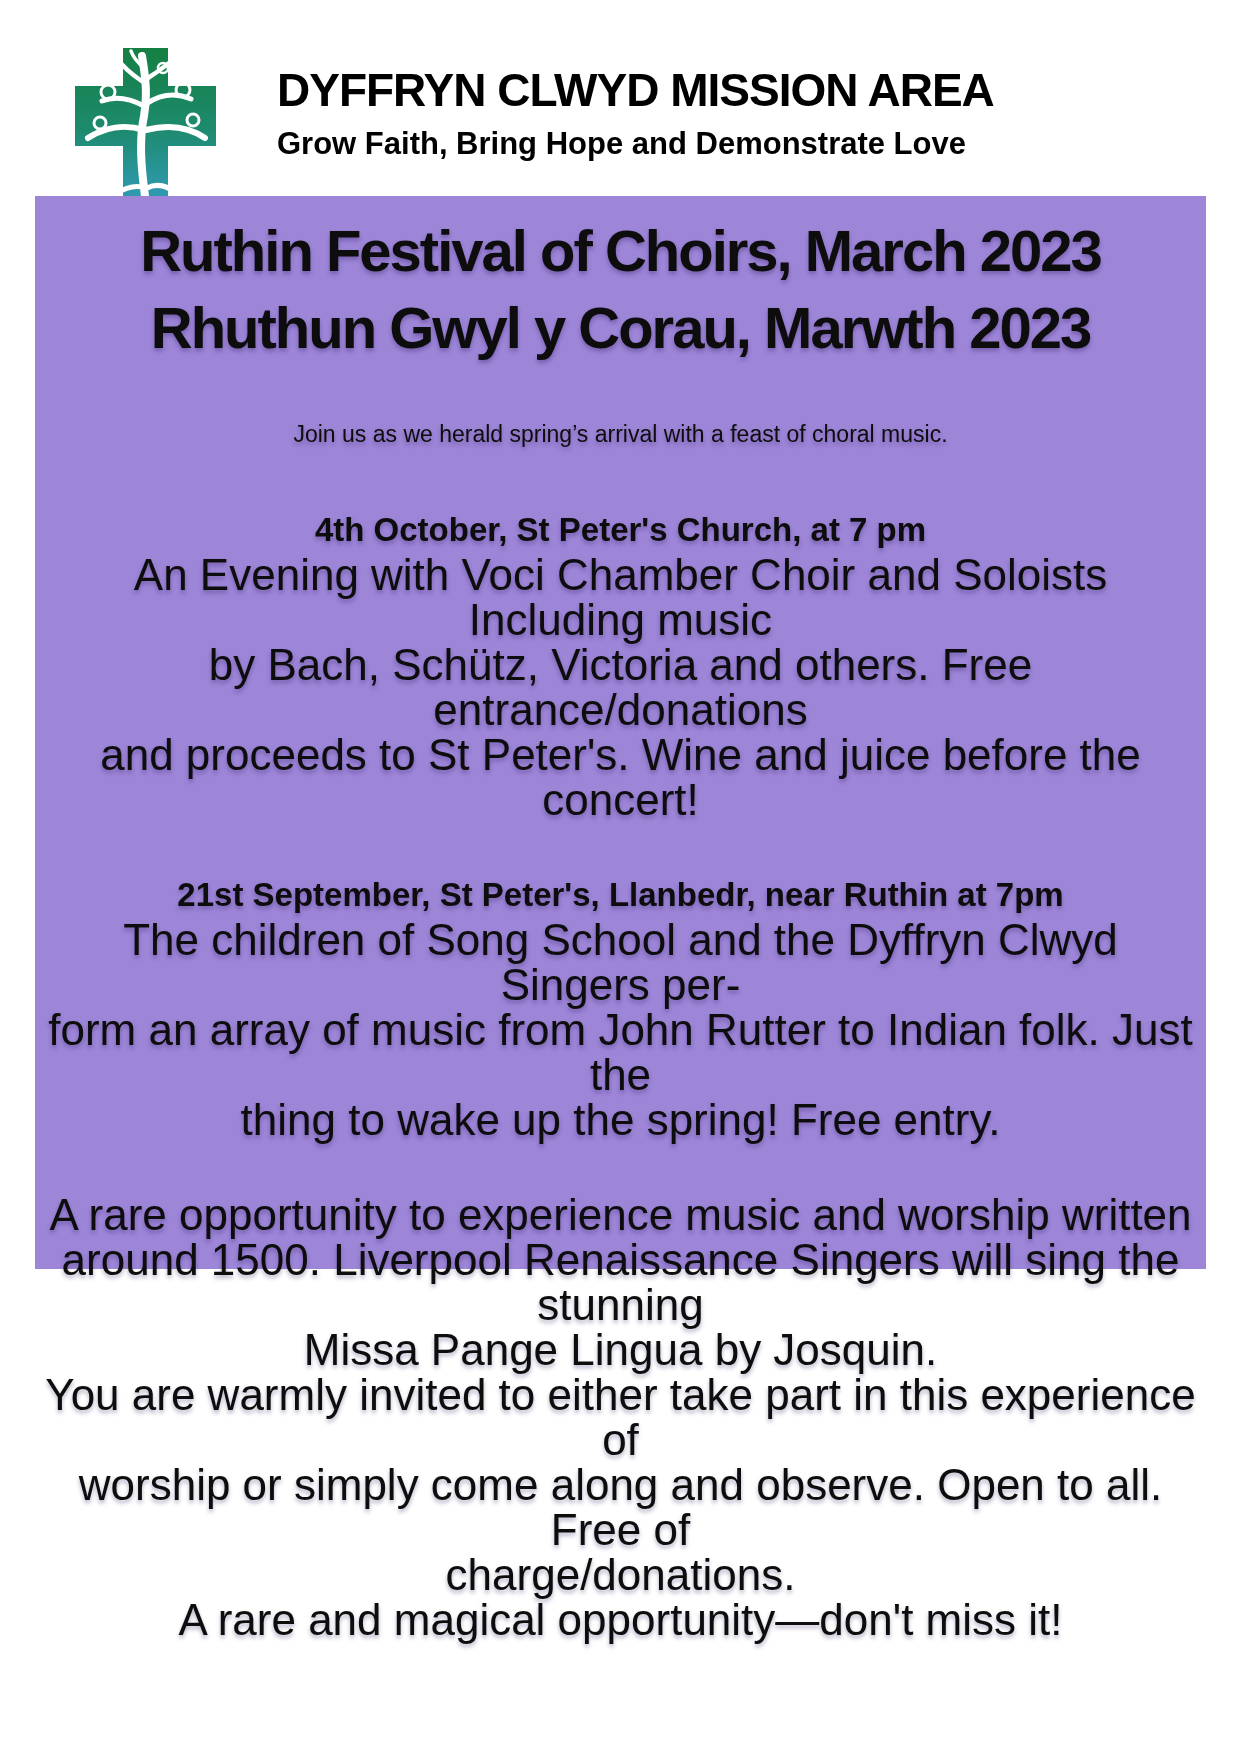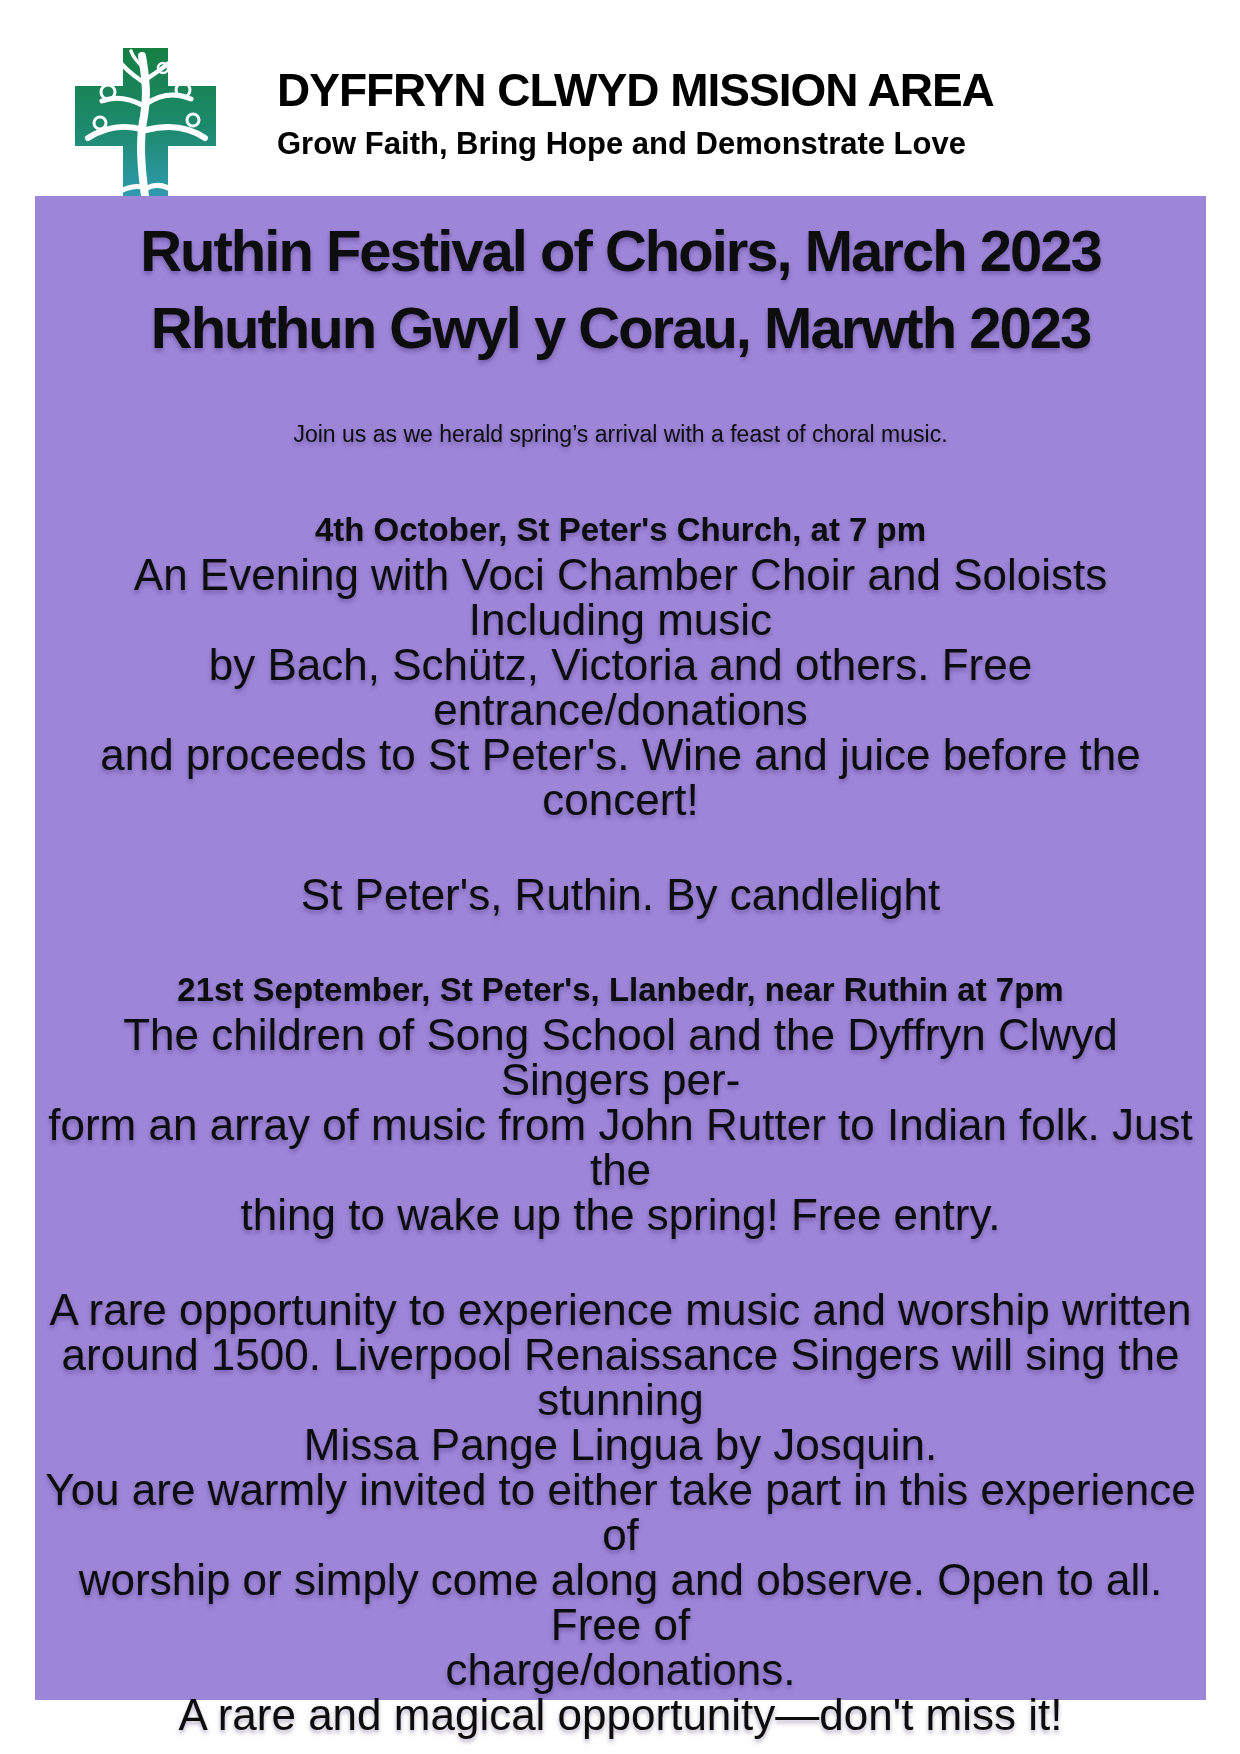--- a/index.html
+++ b/index.html
@@ -22,21 +22,21 @@
     font-size:46px; font-weight:bold; color:#000000;
     letter-spacing:-1px; line-height:52px; white-space:nowrap;
   }
   .org-tagline {
     font-size:31px; font-weight:bold; color:#000000;
     margin-top:10px; white-space:nowrap;
   }
   
   .poster {
     position:absolute; left:35px; top:196px;
-    width:1171px; height:1504px;
+    width:1171px; height:1073px;
     background:#9d85d8;
     text-align:center;
     color:#0d0d0d;
     padding:0 8px;
     box-sizing:border-box;
   }
   .poster * { text-shadow:0 3px 4px rgba(50,30,95,0.35); }
   .poster-title {
     margin-top:16px;
     font-size:58px; font-weight:bold;
@@ -106,21 +106,20 @@
     <div class="intro">Join us as we herald spring’s arrival with a feast of choral music.</div>
 
     <div class="event">
       <div class="event-heading">4th October, St Peter's Church, at 7 pm</div>
       <div class="event-body">An Evening with Voci Chamber Choir and Soloists Including music
 by Bach, Schütz, Victoria and others. Free entrance/donations
 and proceeds to St Peter's. Wine and juice before the concert!</div>
     </div>
 
     <div class="event">
-      <div class="event-body">St Peter's, Ruthin. By candlelight</div>
     </div>
 
     <div class="event">
       <div class="event-heading">21st September, St Peter's, Llanbedr, near Ruthin at 7pm</div>
       <div class="event-body">The children of Song School and the Dyffryn Clwyd Singers per-
 form an array of music from John Rutter to Indian folk. Just the
 thing to wake up the spring! Free entry.</div>
     </div>
 
     <div class="event">

